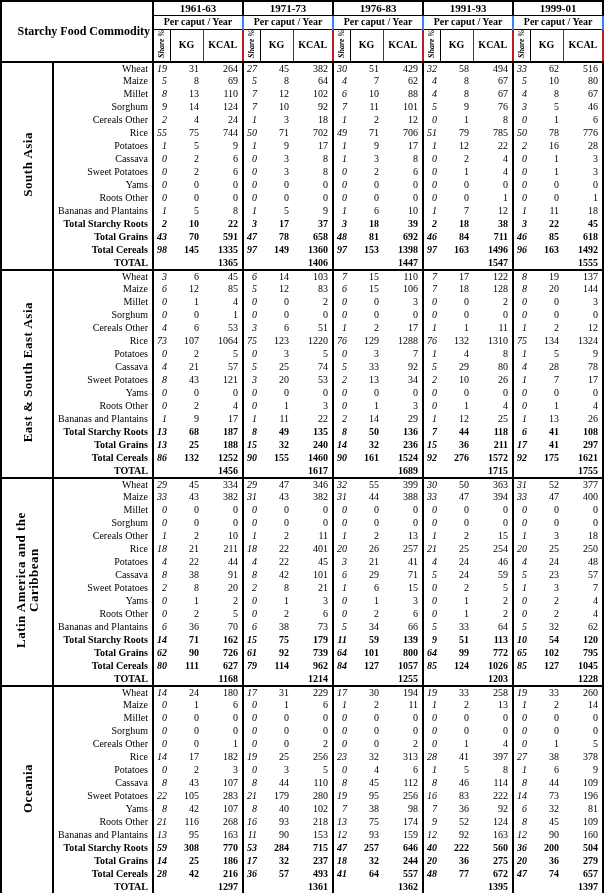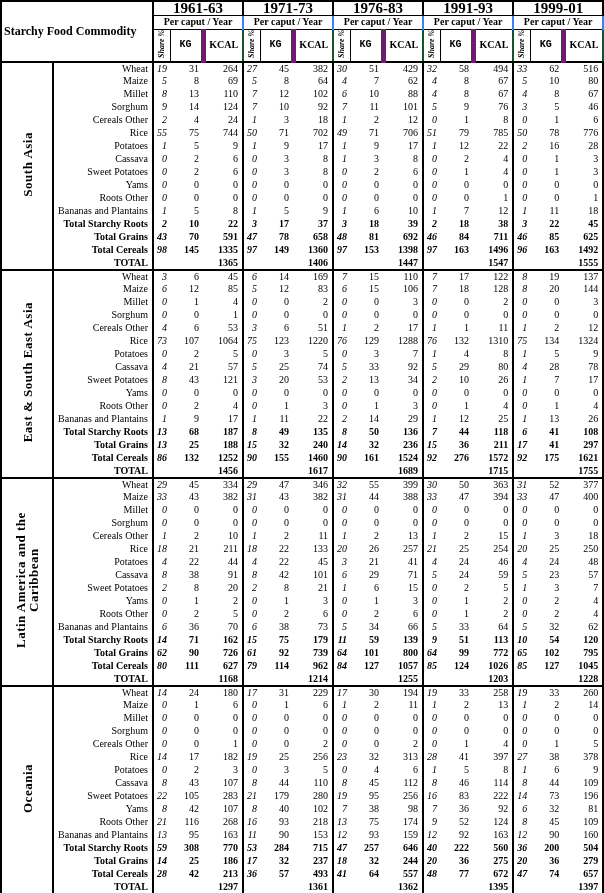--- a/index.html
+++ b/index.html
@@ -3,29 +3,29 @@
 <meta charset="utf-8">
 <style>
   html,body{margin:0;padding:0;background:#fff;}
   .page{width:604px;height:893px;background:#fff;overflow:hidden;
         font-family:"Liberation Serif","DejaVu Serif",serif;color:#000;}
   table{border-collapse:collapse;width:602px;table-layout:fixed;}
   table{border:2px solid #000;}
   th,td{padding:0 2px;white-space:nowrap;overflow:hidden;font-size:10px;height:13px;line-height:12px;box-sizing:border-box;}
   
   .title-cell{border-right:2px solid #000;border-bottom:2px solid #000;
-              font-weight:bold;font-size:12px;line-height:13px;text-align:left;vertical-align:middle;white-space:normal;}
-  .year{ text-align:center;font-weight:bold;font-size:15px;
+              font-weight:bold;font-size:12px;line-height:13px;text-align:right;vertical-align:middle;white-space:normal;}
+  .year{ text-align:center;font-weight:bold;font-size:11px;
          border-bottom:1px solid #000;border-right:2px solid #000;border-left:2px solid #000;height:14px;}
   .percaput{text-align:center;font-weight:bold;font-size:10px;
          border-bottom:1px solid #000;border-right:2px solid #3b82f6;border-left:2px solid #000;height:14px;}
   .u{border-bottom:2px solid #000;vertical-align:middle;text-align:center;font-weight:bold;height:30px;}
   .u-share{border-left:2px solid #000;border-right:1px solid #000;}
-  .u-kg{border-right:5px solid #701a75;font-family:Liberation Mono, monospace;}
-  .u-kcal{border-right:2px solid #14532d;}
+  .u-kg{border-right:1px solid #701a75;}
+  .u-kcal{border-right:2px solid #b91c1c;}
   .vert{writing-mode:vertical-rl;transform:rotate(180deg);display:inline-block;}
   .share-h{font-style:italic;font-weight:bold;font-size:8px;max-height:28px;}
   .region-cell{border-right:2px solid #000;border-bottom:2px solid #000;text-align:center;vertical-align:middle;}
   .region-name{font-weight:bold;font-size:13px;letter-spacing:.5px;max-height:200px;white-space:normal;line-height:13px;}
   
   .c-label{text-align:right;padding-right:4px;border-right:2px solid #000;}
   .c-share{text-align:right;font-style:italic;padding-right:3px;}
   .c-kg{text-align:right;padding-right:4px;}
   .c-kcal{text-align:right;padding-right:4px;border-right:2px solid #000;}
   .bold{font-weight:bold;}
@@ -334,21 +334,21 @@
           <td class="c-kg bold">78</td>
           <td class="c-kcal bold">658</td>
           <td class="c-share bold">48</td>
           <td class="c-kg bold">81</td>
           <td class="c-kcal bold">692</td>
           <td class="c-share bold">46</td>
           <td class="c-kg bold">84</td>
           <td class="c-kcal bold">711</td>
           <td class="c-share bold">46</td>
           <td class="c-kg bold">85</td>
-          <td class="c-kcal bold">625</td>
+          <td class="c-kcal bold">618</td>
         </tr>
         <tr>
           <td class="c-label bold">Total Cereals</td>
           <td class="c-share bold">98</td>
           <td class="c-kg bold">145</td>
           <td class="c-kcal bold">1335</td>
           <td class="c-share bold">97</td>
           <td class="c-kg bold">149</td>
           <td class="c-kcal bold">1360</td>
           <td class="c-share bold">97</td>
@@ -380,21 +380,21 @@
           <td class="c-kcal bold">1555</td>
         </tr>
         <tr>
           <td rowspan="16" class="region-cell"><span class="vert region-name">East &amp; South East Asia</span></td>
           <td class="c-label">Wheat</td>
           <td class="c-share">3</td>
           <td class="c-kg">6</td>
           <td class="c-kcal">45</td>
           <td class="c-share">6</td>
           <td class="c-kg">14</td>
-          <td class="c-kcal">169</td>
+          <td class="c-kcal">103</td>
           <td class="c-share">7</td>
           <td class="c-kg">15</td>
           <td class="c-kcal">110</td>
           <td class="c-share">7</td>
           <td class="c-kg">17</td>
           <td class="c-kcal">122</td>
           <td class="c-share">8</td>
           <td class="c-kg">19</td>
           <td class="c-kcal">137</td>
         </tr>
@@ -759,21 +759,21 @@
           <td class="c-kg">3</td>
           <td class="c-kcal">18</td>
         </tr>
         <tr>
           <td class="c-label">Rice</td>
           <td class="c-share">18</td>
           <td class="c-kg">21</td>
           <td class="c-kcal">211</td>
           <td class="c-share">18</td>
           <td class="c-kg">22</td>
-          <td class="c-kcal">133</td>
+          <td class="c-kcal">401</td>
           <td class="c-share">20</td>
           <td class="c-kg">26</td>
           <td class="c-kcal">257</td>
           <td class="c-share">21</td>
           <td class="c-kg">25</td>
           <td class="c-kcal">254</td>
           <td class="c-share">20</td>
           <td class="c-kg">25</td>
           <td class="c-kcal">250</td>
         </tr>
@@ -1207,21 +1207,21 @@
           <td class="c-kg bold">36</td>
           <td class="c-kcal bold">275</td>
           <td class="c-share bold">20</td>
           <td class="c-kg bold">36</td>
           <td class="c-kcal bold">279</td>
         </tr>
         <tr>
           <td class="c-label bold">Total Cereals</td>
           <td class="c-share bold">28</td>
           <td class="c-kg bold">42</td>
-          <td class="c-kcal bold">213</td>
+          <td class="c-kcal bold">216</td>
           <td class="c-share bold">36</td>
           <td class="c-kg bold">57</td>
           <td class="c-kcal bold">493</td>
           <td class="c-share bold">41</td>
           <td class="c-kg bold">64</td>
           <td class="c-kcal bold">557</td>
           <td class="c-share bold">48</td>
           <td class="c-kg bold">77</td>
           <td class="c-kcal bold">672</td>
           <td class="c-share bold">47</td>

